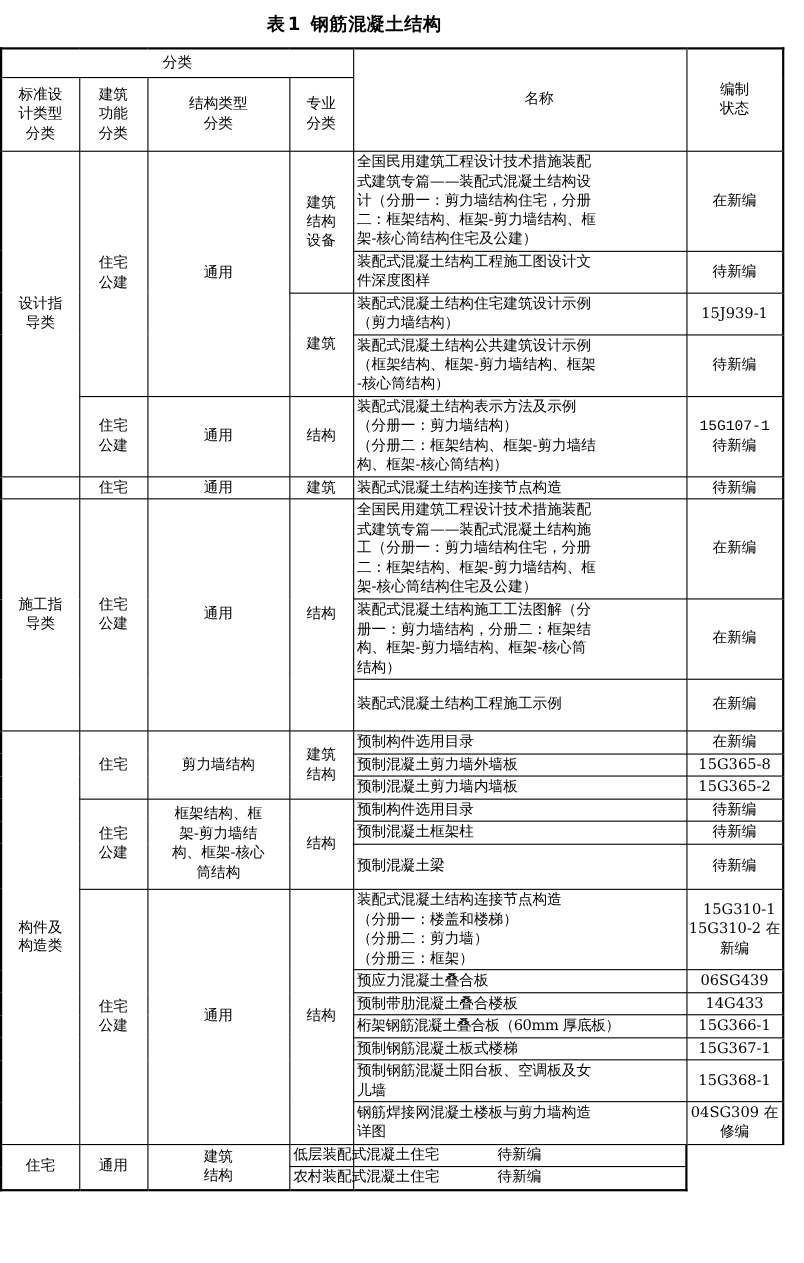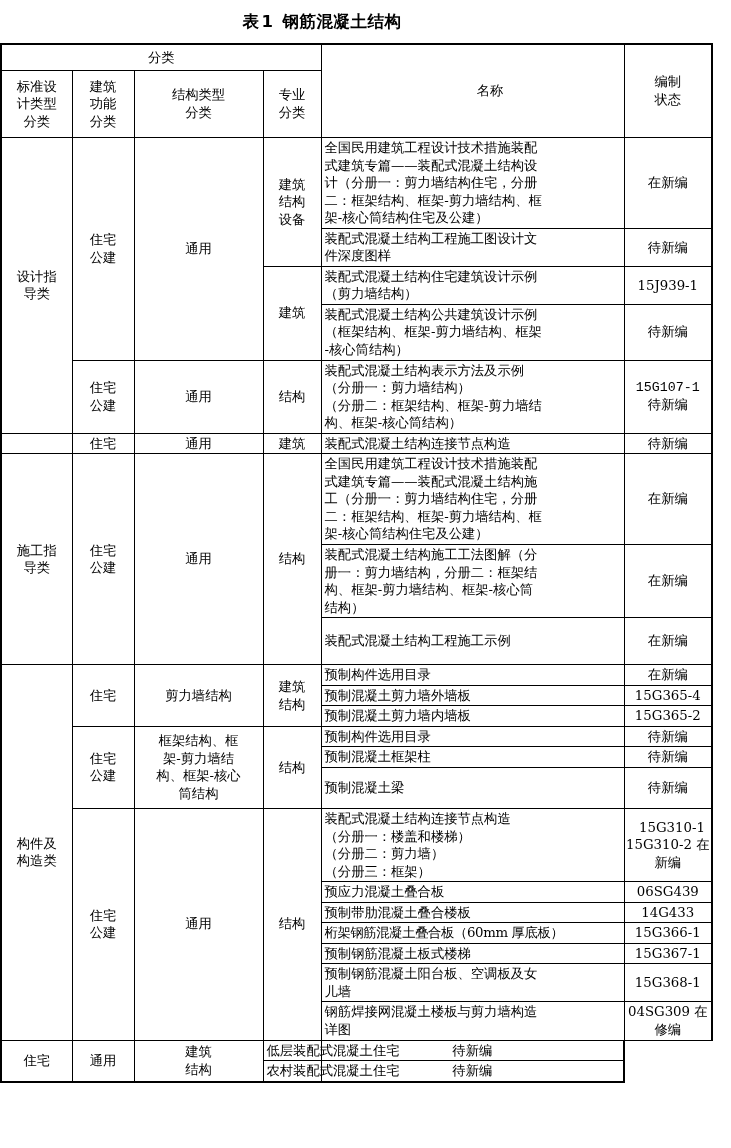--- a/index.html
+++ b/index.html
@@ -257,21 +257,21 @@
         <td class="nm">
           <span class="ln">预制构件选用目录</span>
         </td>
         <td class="ctr outer-right" style="border-right-width: 2px;">在新编</td>
       </tr>
 
       <tr>
         <td class="nm">
           <span class="ln">预制混凝土剪力墙外墙板</span>
         </td>
-        <td class="ctr outer-right" style="border-right-width: 2px;">15G365-4</td>
+        <td class="ctr outer-right" style="border-right-width: 2px;">15G365-8</td>
       </tr>
 
       <tr>
         <td class="nm">
           <span class="ln">预制混凝土剪力墙内墙板</span>
         </td>
         <td class="ctr outer-right" style="border-right-width: 2px;">15G365-2</td>
       </tr>
 
       <tr>

